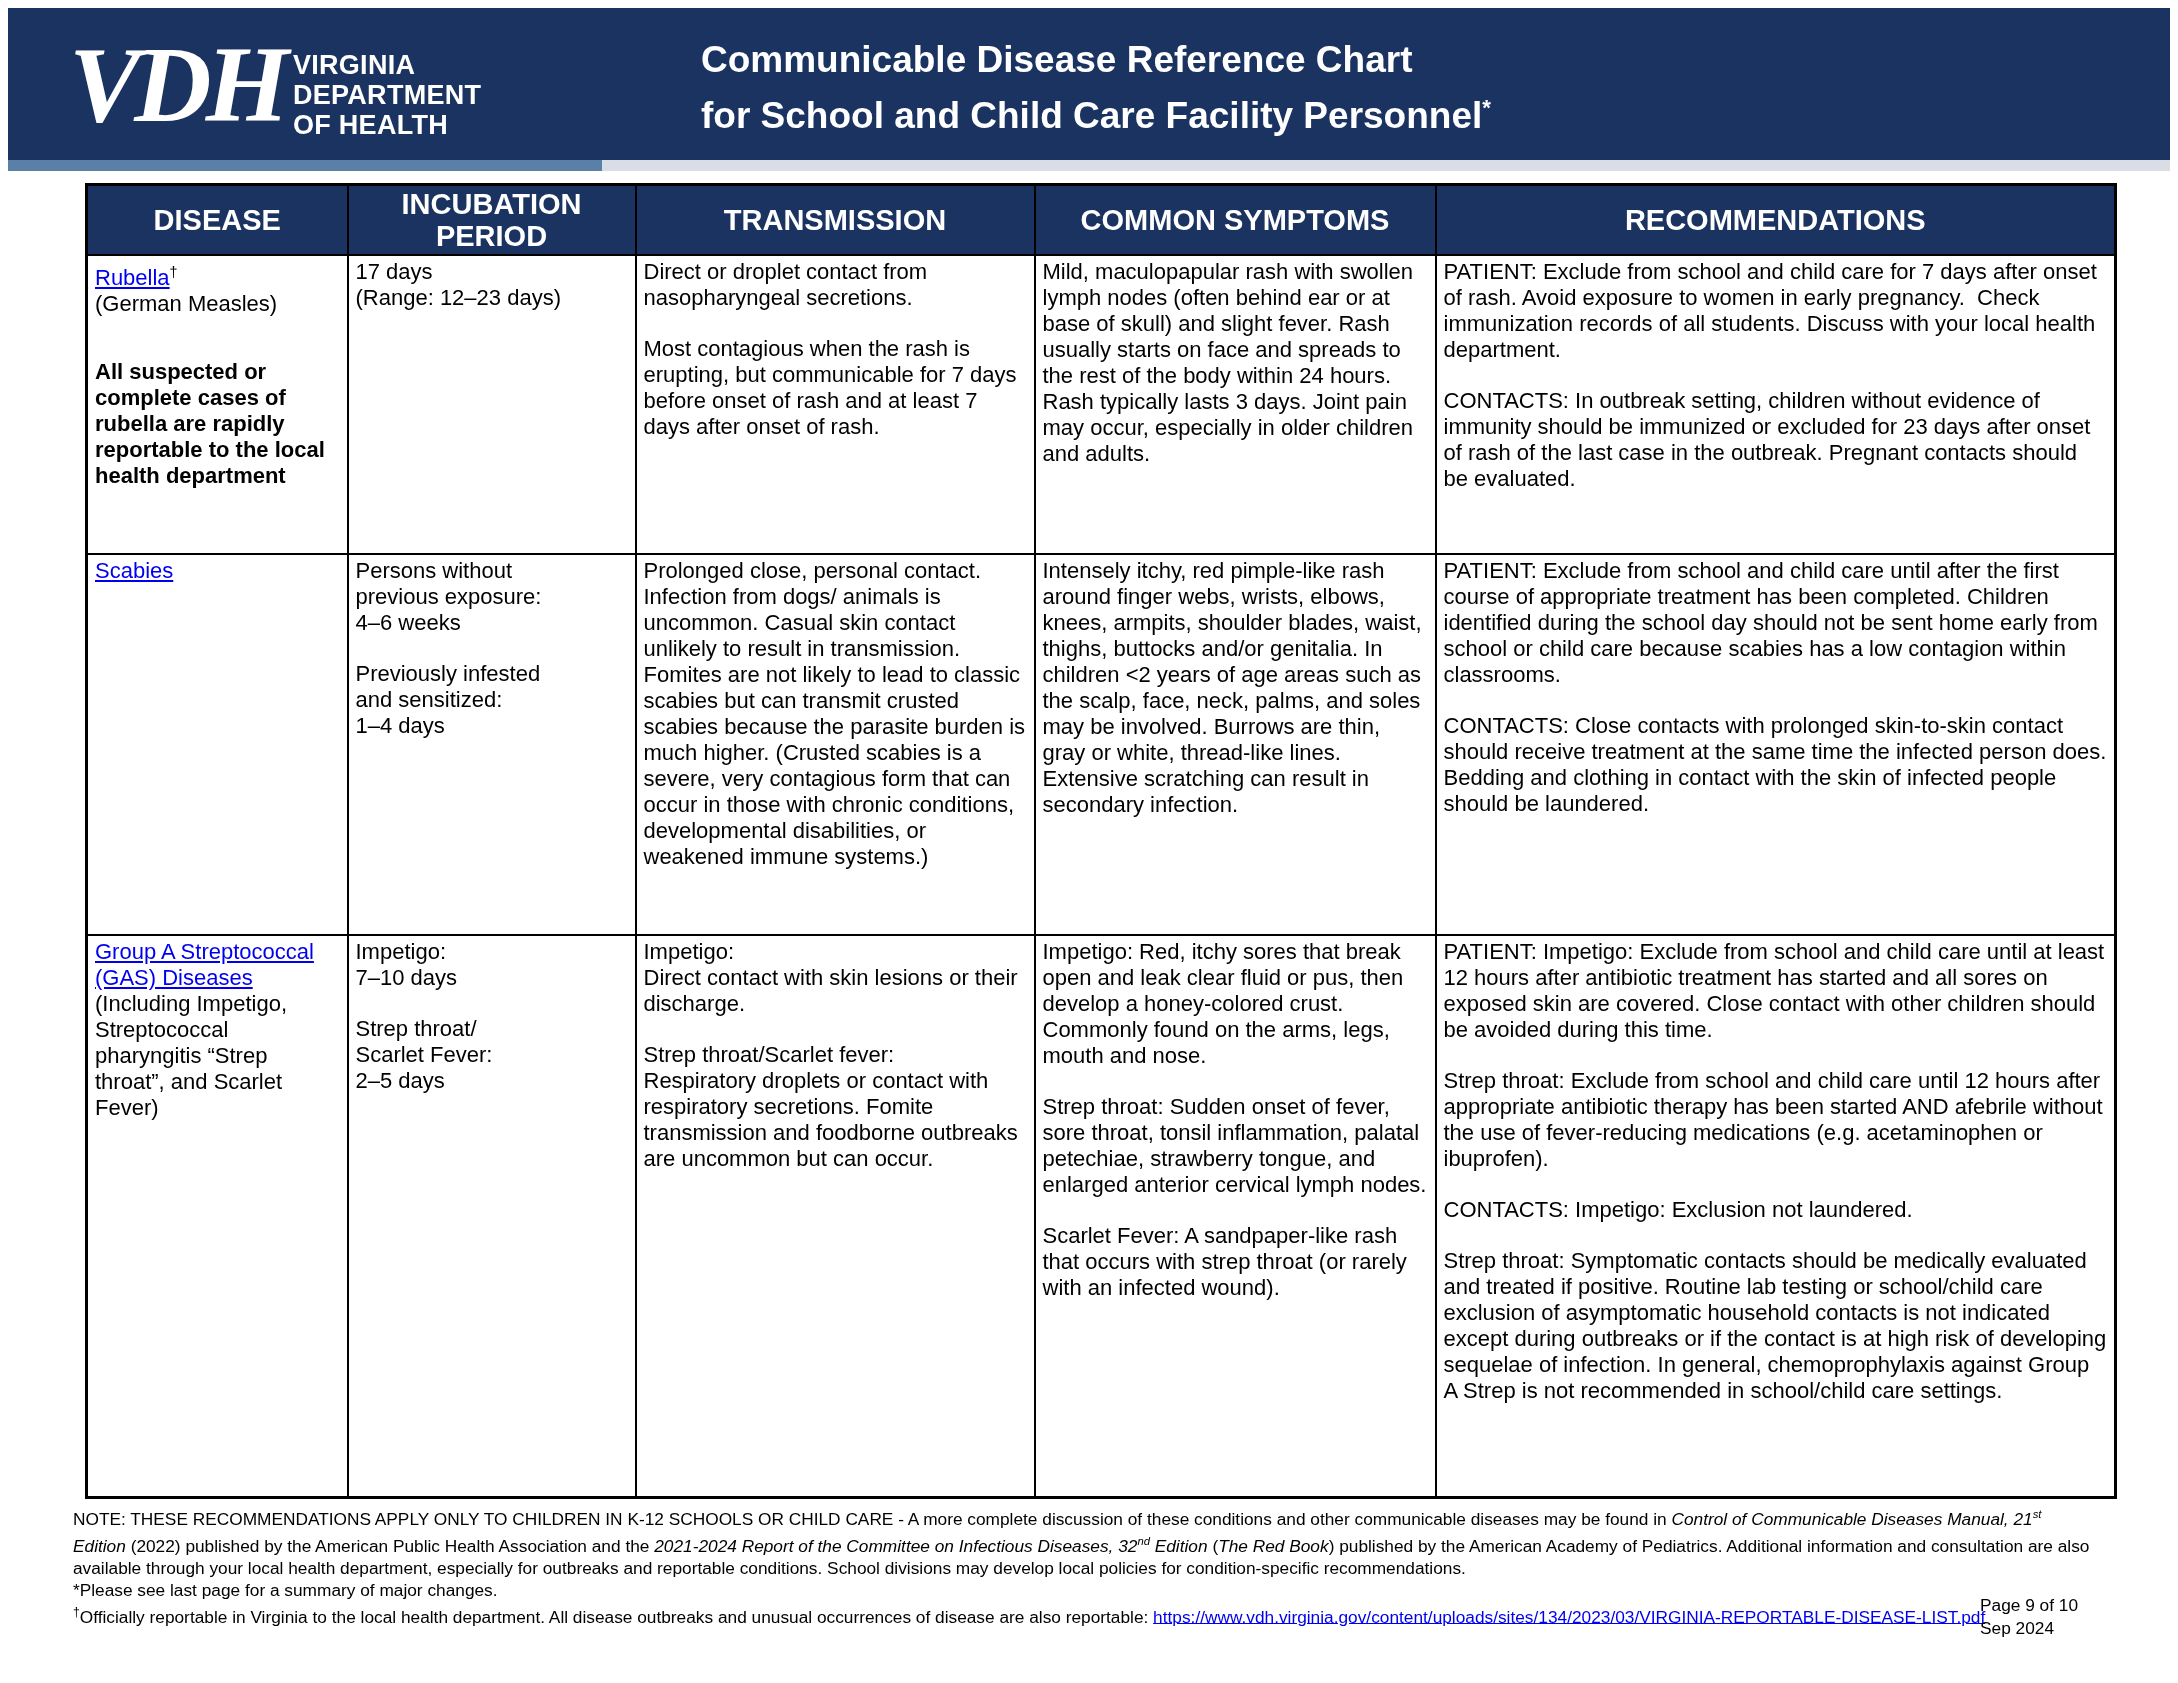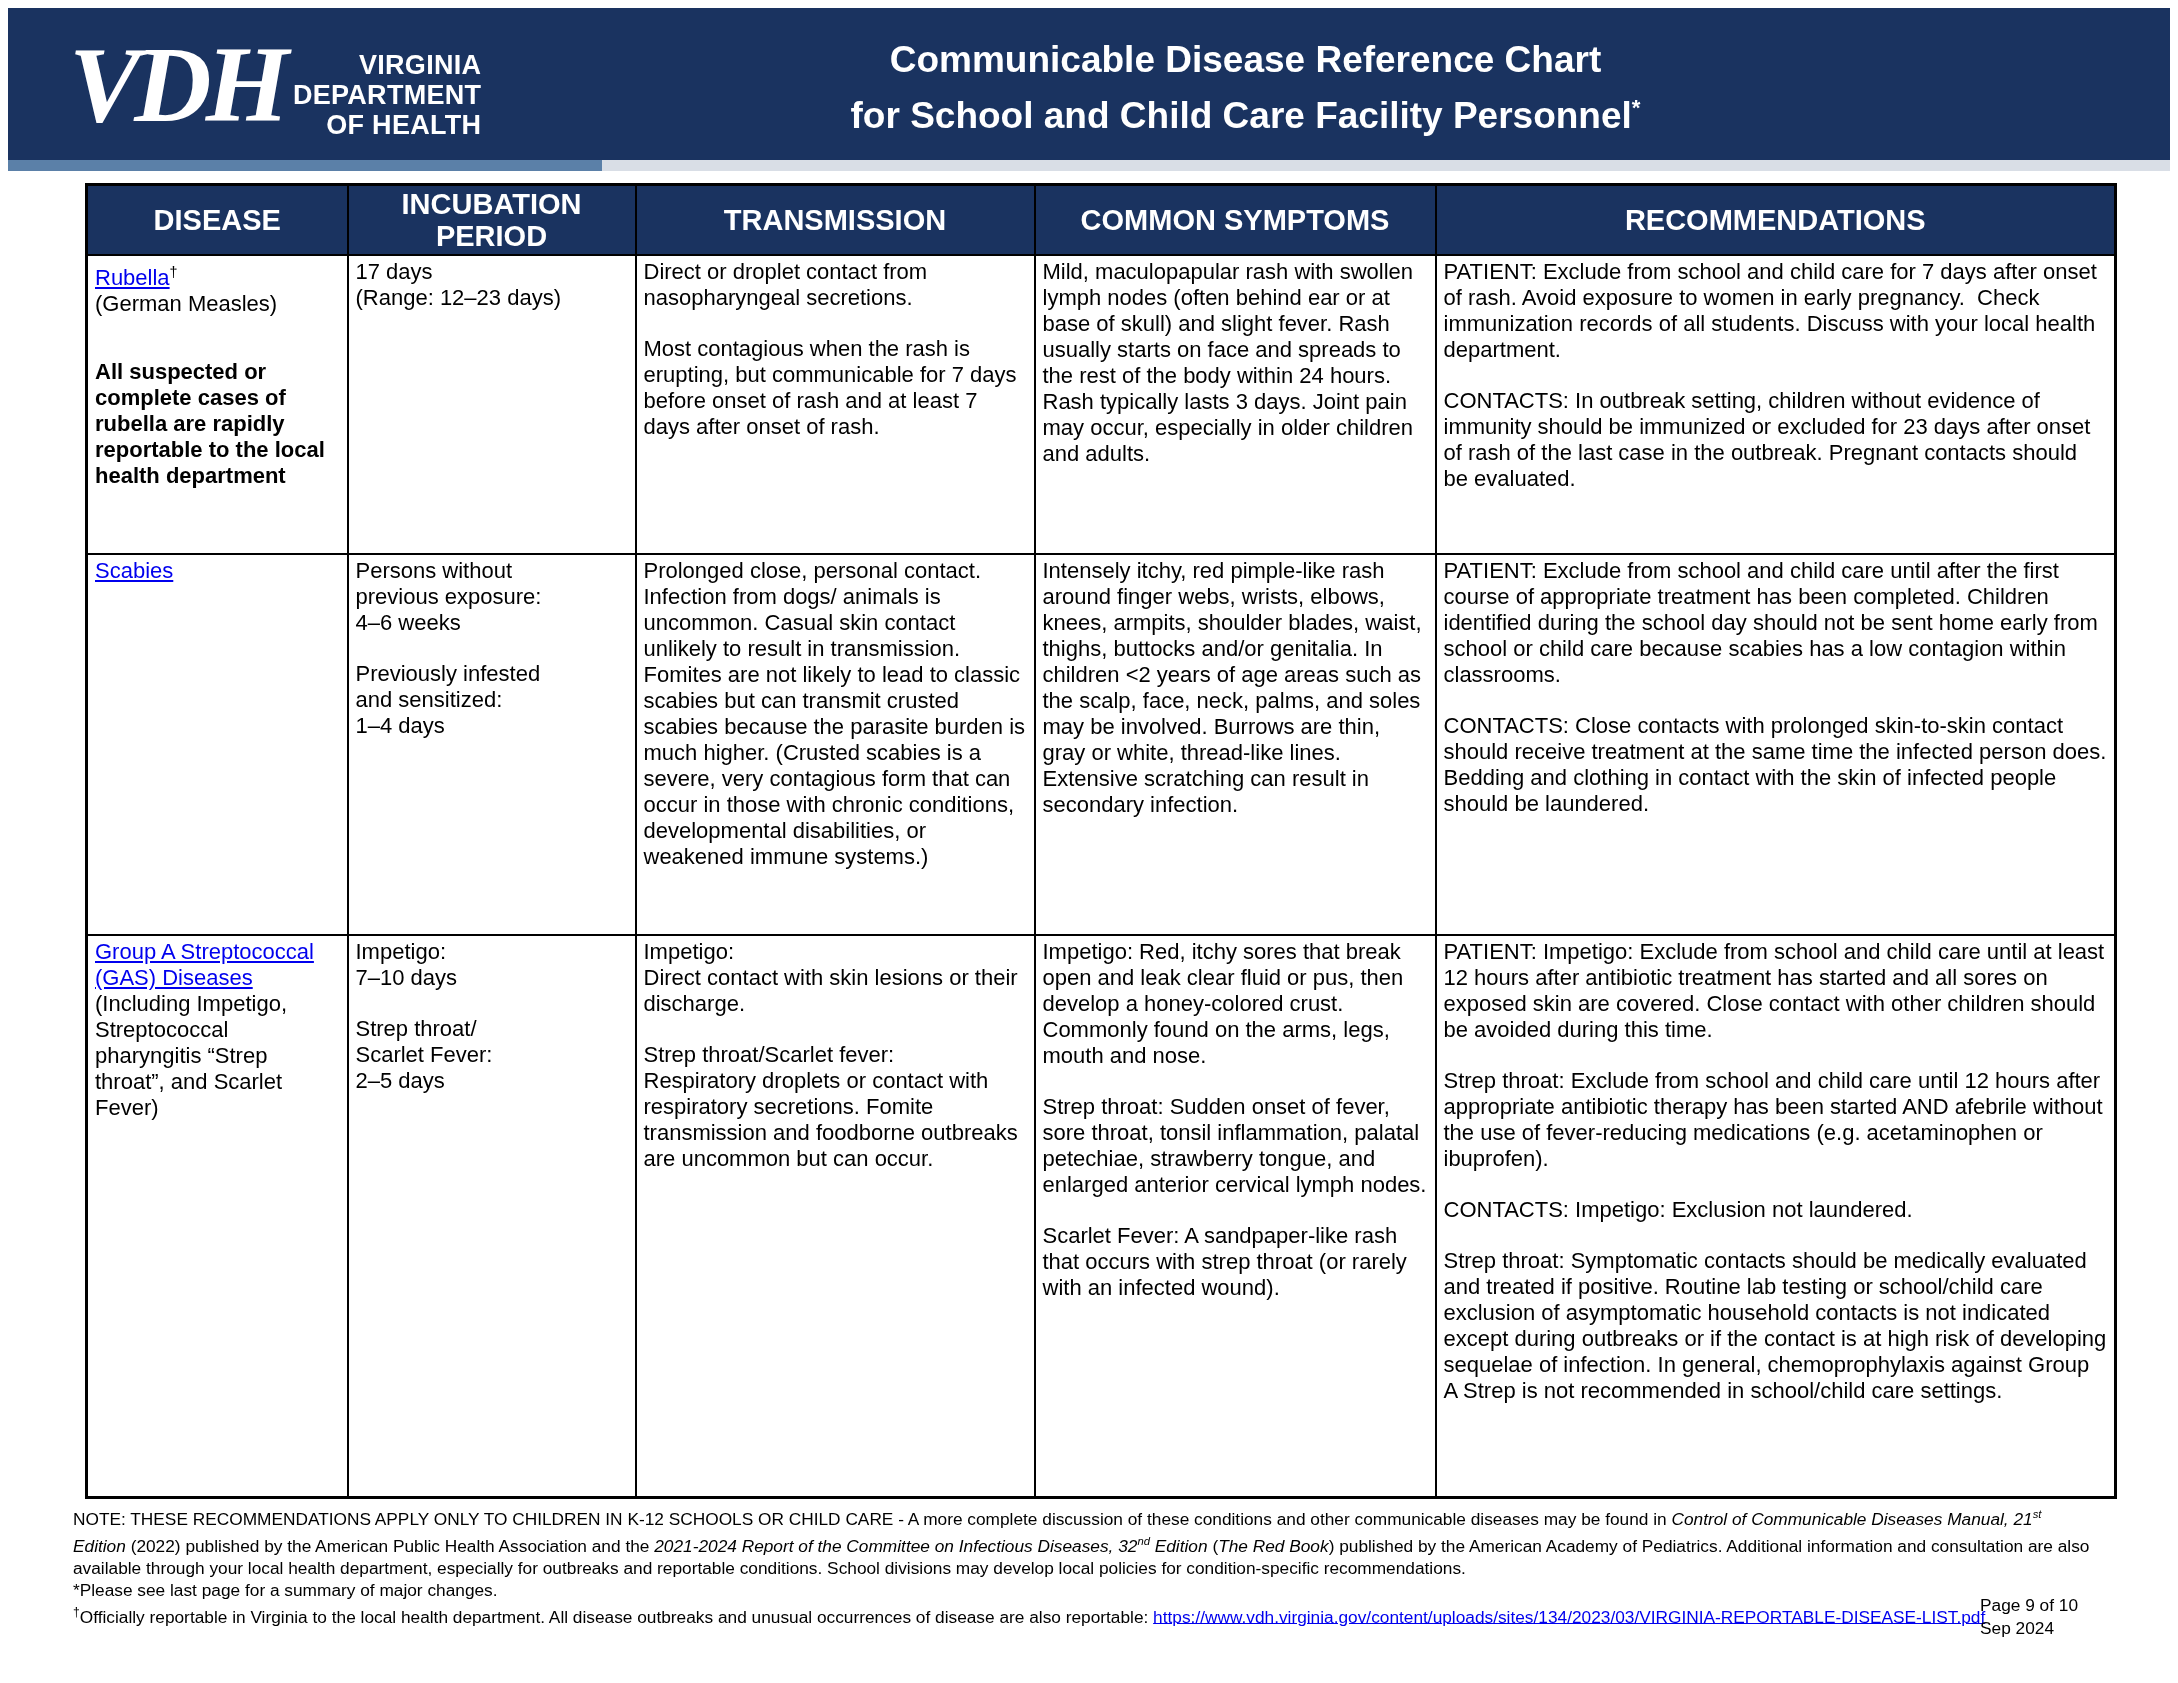--- a/index.html
+++ b/index.html
@@ -13,23 +13,23 @@
 
   
   .band{position:absolute; left:8px; top:8px; width:2162px; height:154px; background:var(--navy,#1a3360);}
   .accent-light{position:absolute; left:8px; top:160px; width:2162px; height:11px; background:#d9dee6;}
   .accent-bar{position:absolute; left:8px; top:160px; width:594px; height:11px; background:var(--accent,#5b80a8);}
 
   .logo{position:absolute; left:61px; top:26px; display:flex; align-items:flex-start; color:#fff;}
   .logo-acronym{font-family:"Liberation Serif", serif; font-style:italic; font-weight:bold;
                 font-size:107px; line-height:103px; letter-spacing:-6px;}
   .logo-org{display:flex; flex-direction:column; margin-left:10px; padding-top:16px;
-            font-size:27px; line-height:30px; font-weight:bold; letter-spacing:0.3px;text-align:right;}
+            font-size:27px; line-height:30px; font-weight:bold; letter-spacing:0.3px;}
 
-  .title{position:absolute; left:693px; top:28px; width:1089px; text-align:center;
+  .title{position:absolute; left:693px; top:28px; width:1089px; 
          color:#fff; font-weight:bold; font-size:37px; line-height:48px;}
   .title sup{font-size:60%;}
 
   
   table.ref{position:absolute; left:85px; top:183px; width:2030px;
             border-collapse:collapse; table-layout:fixed; border:3px solid #000;}
   table.ref th{background:var(--navy,#1a3360); color:#fff; font-weight:bold; font-size:29px;
                line-height:32px; text-align:center; vertical-align:middle; height:63px;
                border:2px solid #000; padding:2px 8px;}
   table.ref td{border:2px solid #000; vertical-align:top; padding:3px 7px 6px 7px;

